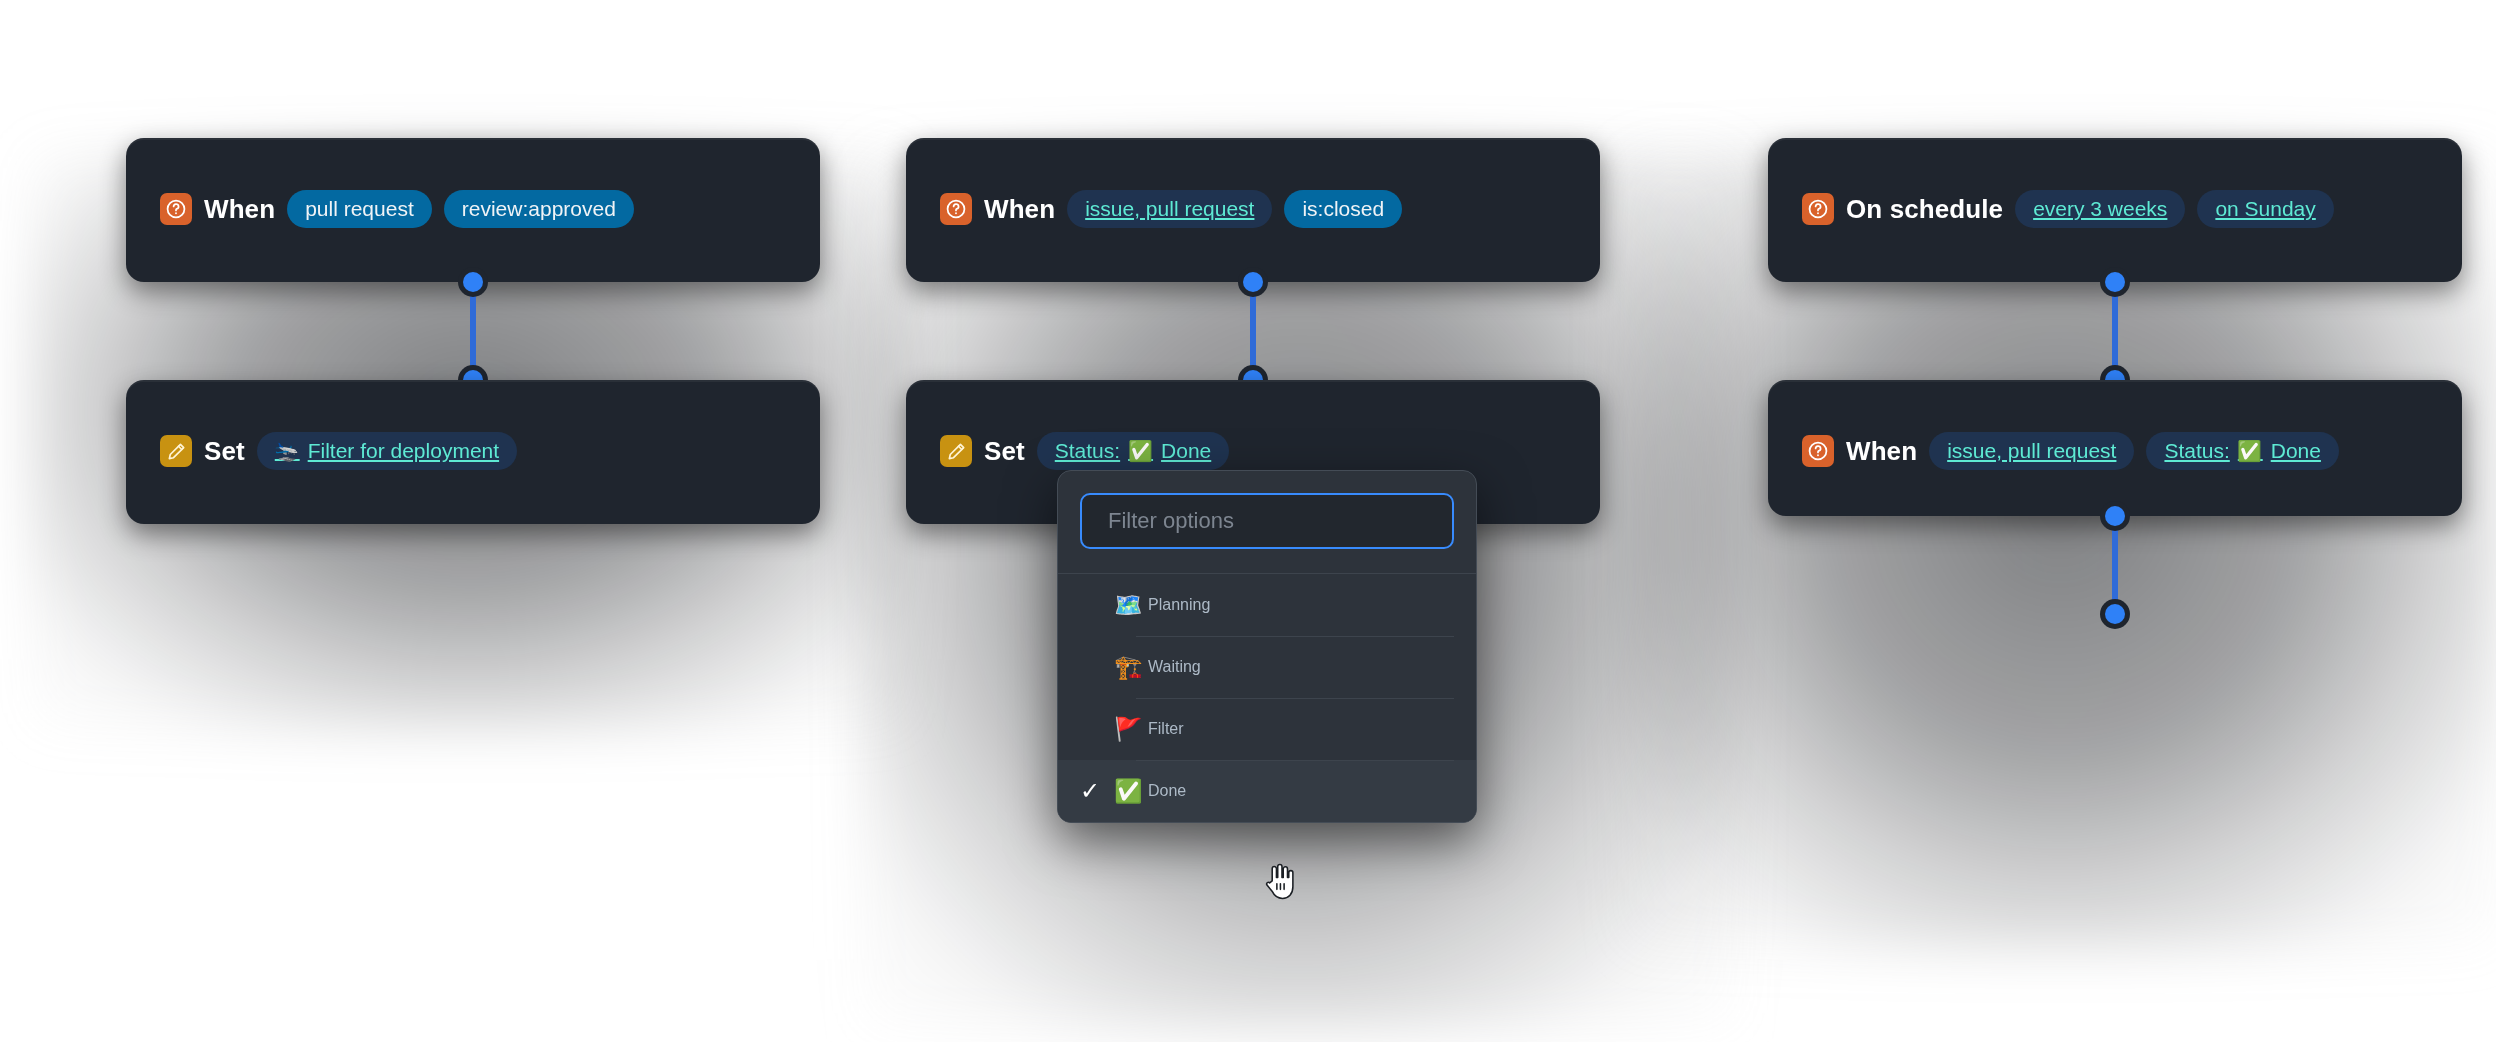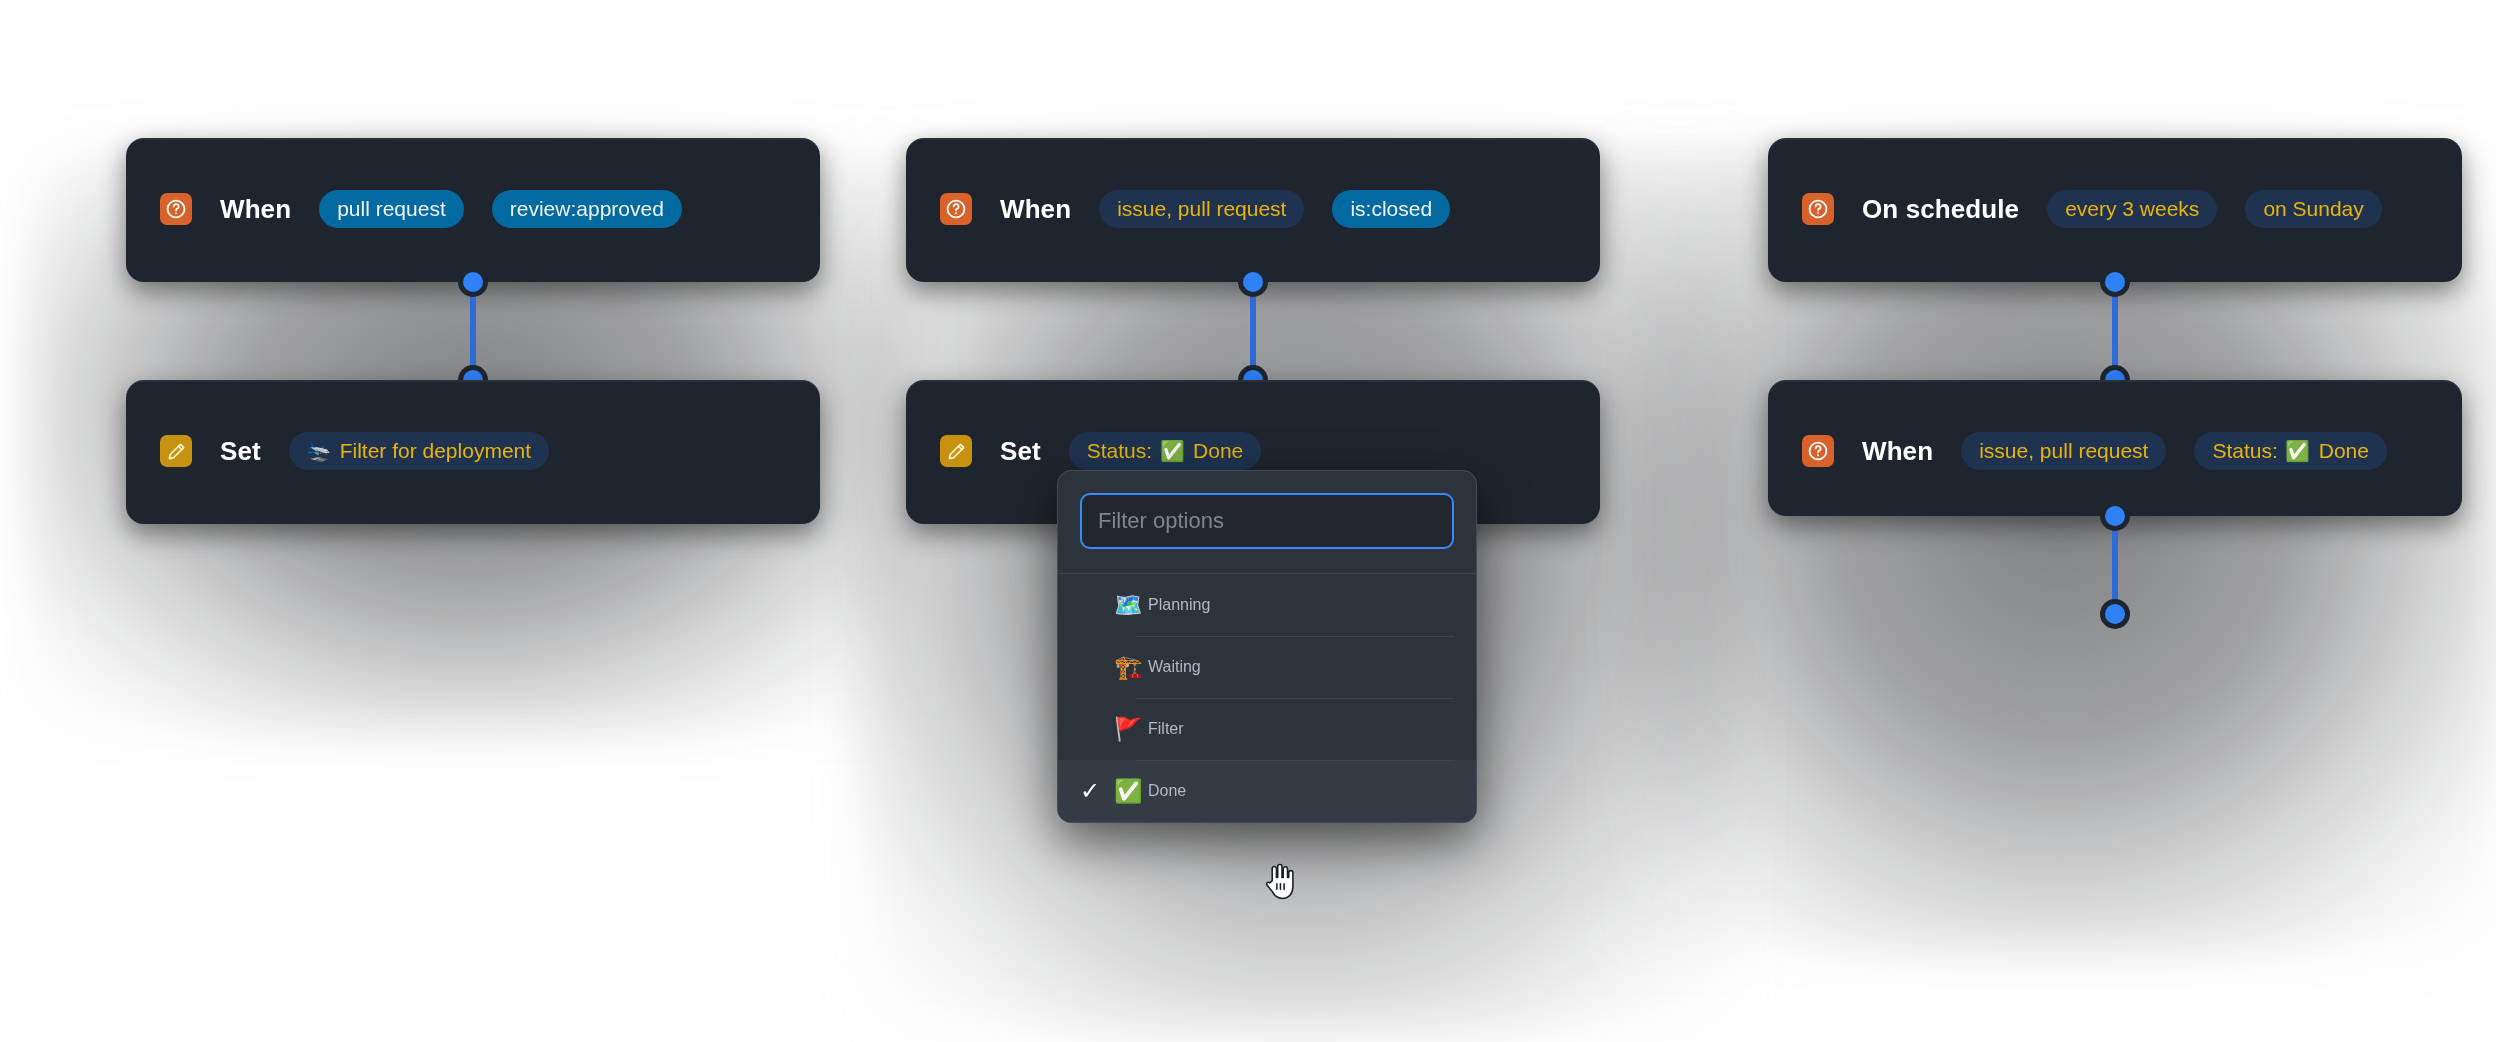--- a/index.html
+++ b/index.html
@@ -65,21 +65,21 @@
     min-height: 144px;
     display: flex;
     align-items: flex-start;
     padding: 52px 34px 34px 34px;
   }
   .card.short { min-height: 136px; }
 
   .card-row {
     display: flex;
     align-items: center;
-    gap: 28px;
+    gap: 12px;
     flex-wrap: wrap;
     text-align: right;
   }
 
   
   .badge {
     width: 32px;
     height: 32px;
     border-radius: 7px;
     flex: 0 0 auto;
@@ -106,21 +106,21 @@
     display: inline-flex;
     align-items: center;
     gap: 8px;
     height: 38px;
     padding: 0 18px;
     border-radius: 19px;
     font-size: 21px;
     white-space: nowrap;
   }
   .pill.neutral { background: #0369a1; color: #f0f3f6; }
-  .pill.blue    { background: #1f3350; color: #eab308; }
+  .pill.blue    { background: #1f3350; color: #5eead4; text-decoration: underline; }
 
   .pill .emj { font-size: 20px; line-height: 1; }
 
   
   .connector {
     position: relative;
     height: 98px;
     display: flex;
     justify-content: center;
   }
@@ -162,21 +162,21 @@
     padding: 22px 22px 24px 22px;
     border-bottom: 1px solid #3d444d;
   }
   .filter-input {
     width: 100%;
     height: 56px;
     background: #22272e;
     border: 2px solid #388bfd;
     border-radius: 10px;
     outline: none;
-    padding: 0 16px;
+    padding: 0 26px;
     color: #e6edf3;
     font-size: 22px;
     font-family: "Liberation Sans", sans-serif;
   }
   .filter-input::placeholder { color: #7d8590; }
 
   .dropdown-list { padding: 0; }
 
   .opt {
     display: flex;

